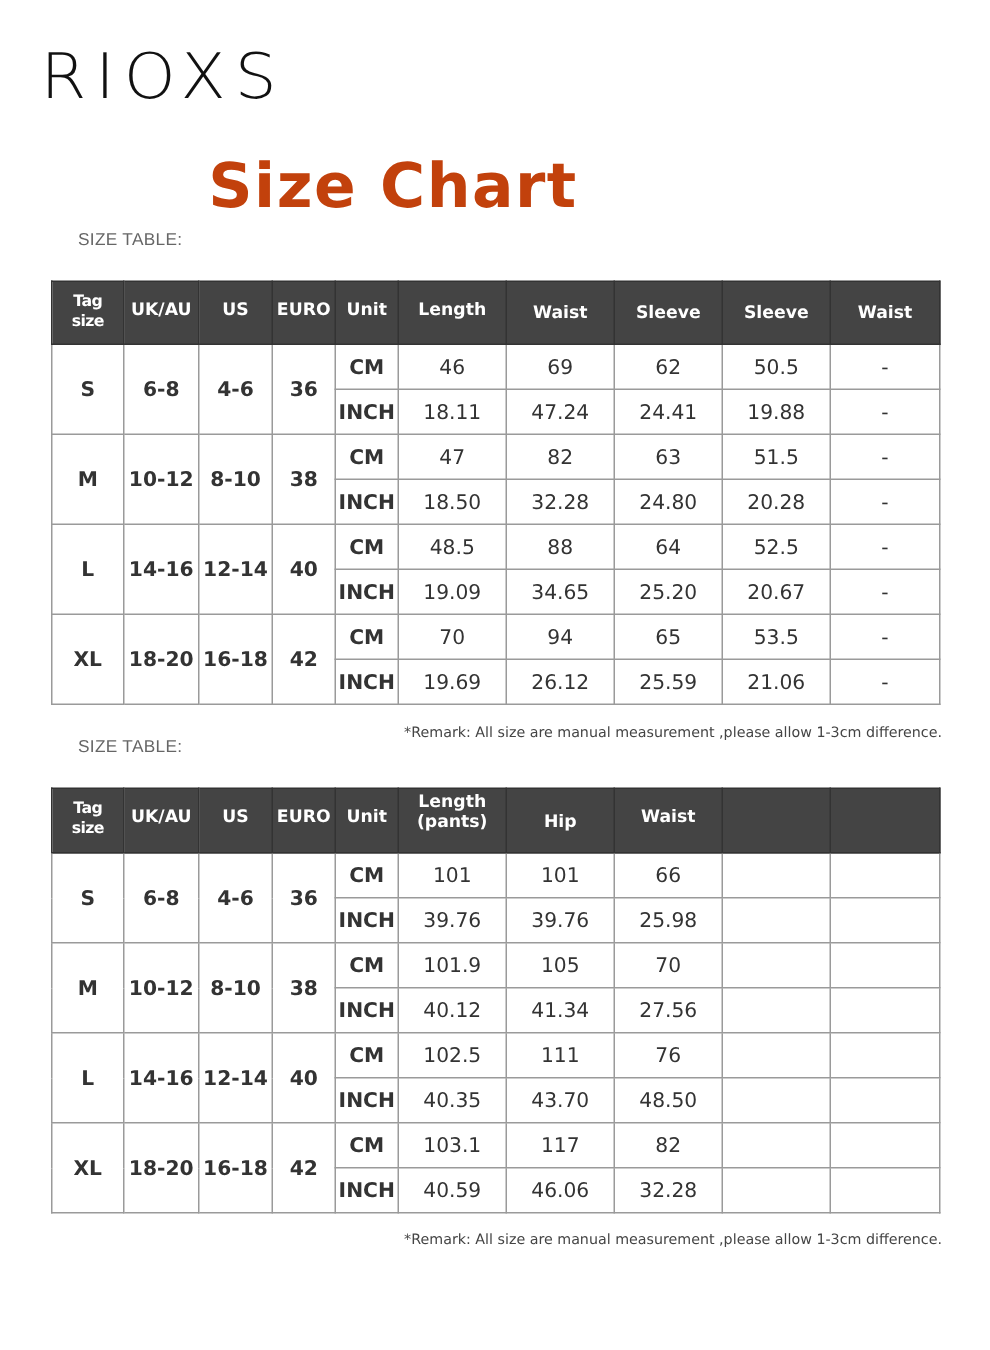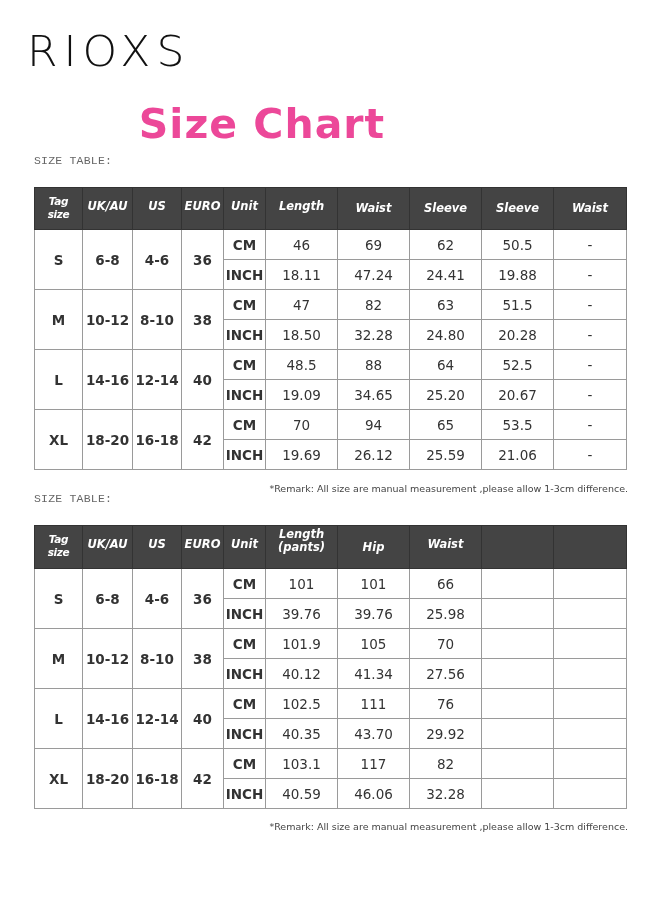--- a/index.html
+++ b/index.html
@@ -8,41 +8,41 @@
 
   .logo {
     position: absolute; left: 27px; top: 26px;
     font-family: "DejaVu Sans", sans-serif; font-weight: 200;
     font-size: 44px; letter-spacing: 6px; color: #111;
     transform: scaleY(0.95);
   }
   .page-title {
     position: absolute; left: 0; width: 524px; top: 100px; text-align: center;
     font-family: "DejaVu Sans", sans-serif; font-weight: bold;
-    font-size: 41px; color: #ec4899; letter-spacing: 1px;
+    font-size: 41px; color: #c2410c; letter-spacing: 1px;
   }
   .section-label {
-    position: absolute; left: 34px;
-    font-family: Liberation Mono, monospace; font-size: 11.5px; color: #666;
+    position: absolute; left: 52px;
+    font-family: Liberation Sans, sans-serif; font-size: 11.5px; color: #666;
     letter-spacing: 0.2px;
   }
   .remark {
     position: absolute; right: 32px;
     font-family: "DejaVu Sans", sans-serif; font-size: 9.5px; color: #444;
   }
 
   table.size-table {
     position: absolute; left: 34px; width: 592px;
     border-collapse: collapse; table-layout: fixed;
   }
   table.size-table th {
     background: #444444; color: #ffffff; font-weight: bold;
     font-family: "DejaVu Sans", sans-serif; font-size: 11.5px;
     border: 1px solid #333; text-align: center; vertical-align: middle;
-    line-height: 13px; padding: 0 2px; font-style: italic;
+    line-height: 13px; padding: 0 2px;
   }
   table.size-table th.tag { font-size: 10.5px; letter-spacing: -0.4px; vertical-align: top; padding-top: 7px; }
   table.size-table th.lower { padding-top: 12px; vertical-align: top; }
   table.size-table td {
     border: 1px solid #9a9a9a; text-align: center; vertical-align: middle;
     height: 30px; font-family: "DejaVu Sans", sans-serif; font-size: 13.5px; color: #333;
   }
   td.size-cell { font-weight: bold; font-size: 13.5px; color: #222; }
   td.unit-cell { font-weight: bold; font-size: 10.5px; color: #222; }
   td.val { font-weight: normal; color: #3a3a3a; }
@@ -251,21 +251,21 @@
         <td class="val">102.5</td>
         <td class="val">111</td>
         <td class="val">76</td>
         <td class="val"></td>
         <td class="val"></td>
       </tr>
       <tr>
         <td class="unit-cell">INCH</td>
         <td class="val">40.35</td>
         <td class="val">43.70</td>
-        <td class="val">29.92</td>
+        <td class="val">48.50</td>
         <td class="val"></td>
         <td class="val"></td>
       </tr>
       <tr>
         <td class="size-cell" rowspan="2">XL</td>
         <td class="size-cell" rowspan="2">18-20</td>
         <td class="size-cell" rowspan="2">16-18</td>
         <td class="size-cell" rowspan="2">42</td>
         <td class="unit-cell">CM</td>
         <td class="val">103.1</td>

